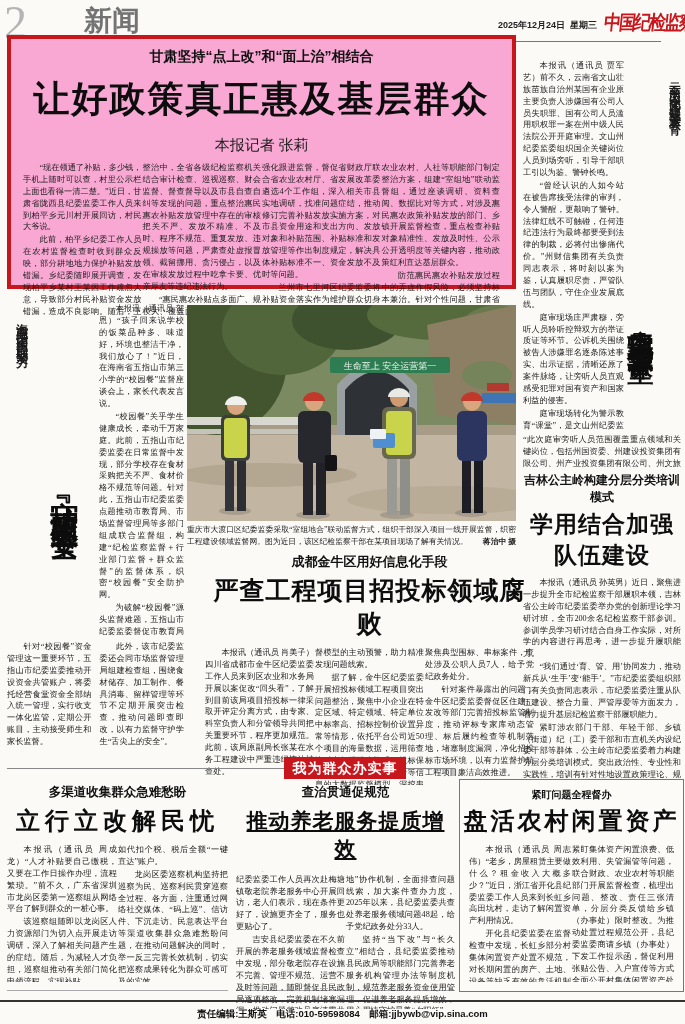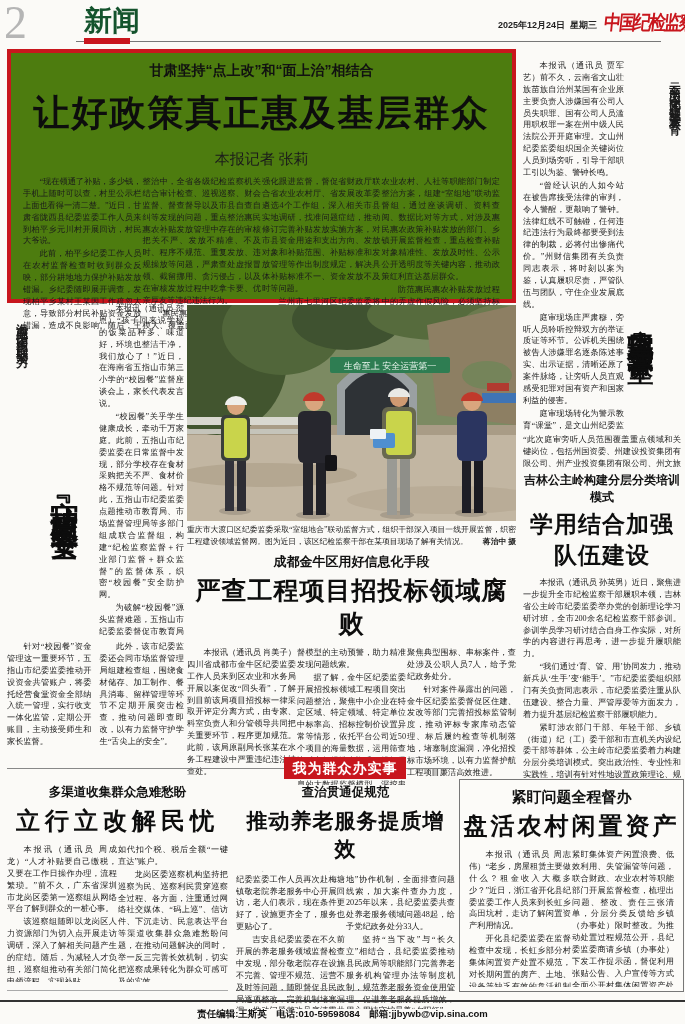--- a/index.html
+++ b/index.html
@@ -15,29 +15,29 @@
   .vert{writing-mode:vertical-rl;text-orientation:upright;}
   .rule{background:#555;height:1px;}
   .clip{overflow:hidden;}
 </style>
 </head>
 <body>
 
 <div id="paper">
 
   <div class="abs" style="left:4px;top:0px;font:300 46px/1 'Liberation Serif',serif;color:#b5b5b5;">2</div>
-  <div class="abs" style="left:84px;top:4px;font:900 28px/1.2 'Liberation Sans',sans-serif;color:#14532d;">新闻</div>
+  <div class="abs" style="left:84px;top:4px;font:900 28px/1.2 'Liberation Sans',sans-serif;color:#737373;">新闻</div>
   <div class="abs rule" style="left:76px;top:41px;width:585px;background:#777;"></div>
   <div class="abs" style="left:84px;top:38px;width:46px;height:6px;background:#c8161d;"></div>
   <div class="abs" style="left:498px;top:21px;font:bold 9px/1 'Liberation Sans',sans-serif;color:#222;">
     <span>2025年12月24日</span>&nbsp;&nbsp;<span>星期三</span>
   </div>
   <div class="abs" style="left:604px;top:12px;width:80px;font:900 17px/1.3 'Liberation Serif',serif;color:#c8161d;transform:skewX(-6deg) scaleY(1.15);letter-spacing:-2px;white-space:nowrap;">中国纪检监察报</div>
 
-  <div class="abs" style="left:7px;top:49px;width:501px;height:246px;border:4px solid #c8161d;background:#4d7c0f;">
+  <div class="abs" style="left:7px;top:35px;width:501px;height:246px;border:4px solid #c8161d;background:#f9a8d4;">
     <div class="kicker" style="margin-top:9px;font-size:14px;">甘肃坚持“点上改”和“面上治”相结合</div>
     <div class="hl" style="margin-top:9px;font-size:36px;letter-spacing:2px;">让好政策真正惠及基层群众</div>
     <div style="text-align:center;font-size:15px;margin-top:12px;">本报记者 张莉</div>
     <div class="cols" style="margin:7px 12px 0 12px;height:155px;">
       <div class="col">
         <p class="bp">“现在领通了补贴，多少钱，手机上随时可以查，村里公示栏上面也看得一清二楚。”近日，甘肃省陇西县纪委监委工作人员来到柏平乡元川村开展回访，村民大爷说。</p>
         <p class="bp">此前，柏平乡纪委工作人员在农村监督检查时收到群众反映，部分耕地地力保护补贴发放错漏。乡纪委随即展开调查，发现柏平乡某村王某因工作疏忽大意，导致部分村民补贴资金发放错漏，造成不良影响。随后，王某等相关人员受到严肃处理，补贴资金重新发放完毕。</p>
 
       </div>
       <div class="col">
@@ -138,21 +138,21 @@
         <circle cx="285" cy="97" r="9" fill="#d9a57e"></circle>
         <path d="M274 96 a11 9 0 0 1 22 0 Z" fill="#c0392b"></path>
       </g>
     </svg>
   </div>
   <div class="abs clip" style="left:187px;top:524px;width:329px;height:26px;font:7.8px/1.6 'Liberation Serif',serif;text-align:justify;">
     <span>重庆市大渡口区纪委监委采取“室组地合”联动监督方式，组织干部深入项目一线开展监督，织密工程建设领域监督网。图为近日，该区纪检监察干部在某项目现场了解有关情况。</span>
     <b style="float:right;">蒋治中 摄</b>
   </div>
 
-  <div class="abs" style="left:187px;top:553px;width:329px;height:204px;">
+  <div class="abs" style="left:205px;top:553px;width:329px;height:204px;">
     <div class="kicker" style="font-size:13px;">成都金牛区用好信息化手段</div>
     <div class="hl" style="font-size:25px;margin-top:3px;letter-spacing:1px;">严查工程项目招投标领域腐败</div>
     <div class="cols" style="margin-top:7px;height:138px;">
       <div class="col">
         <p class="bp">本报讯（通讯员 肖美子）四川省成都市金牛区纪委监委工作人员来到区农业和水务局开展以案促改“回头看”，了解到目前该局项目招投标一律采取开评定分离方式，由专家、科室负责人和分管领导共同把关重要环节，程序更加规范。此前，该局原副局长张某在水务工程建设中严重违纪违法被查处。</p>
 
       </div>
       <div class="col">
         <p class="bp" style="text-indent:0;">督模型的主动预警，助力精准发现问题线索。</p>
         <p class="bp">据了解，金牛区纪委监委开展招投标领域工程项目突出问题整治，聚焦中小企业在特定区域、特定领域、特定单位中标率高、招标控制价设置异常等情形，依托平台公司近50个项目的海量数据，运用筛查比对中标候选人资质、投标保证金流水、评标专家打分等信息的大数据监督模型，深挖串通投标、围标串标等问题线索。</p>
@@ -203,35 +203,35 @@
       </div>
       <div class="col">
         <p class="bp" style="text-indent:0;">如代扣个税、税后全额“一键直达”账户。</p>
         <p class="bp">龙岗区委巡察机构坚持把巡察为民、巡察利民贯穿巡察全过程、各方面，注重通过网络社交媒体、“码上巡”、信访件、下沉走访、民意表达平台等渠道收集群众急难愁盼问题，在推动问题解决的同时，举一反三完善长效机制，切实把巡察成果转化为群众可感可及的实效。</p>
       </div>
     </div>
   </div>
 
   <div class="abs" style="left:236px;top:784px;width:219px;height:206px;border-bottom:1px solid #aaa;">
     <div class="kicker" style="font-size:12.5px;">查治贯通促规范</div>
-    <div class="hl" style="font-size:21px;margin-top:6px;letter-spacing:1px;">推动养老服务提质增效</div>
+    <div class="hl" style="font-size:21px;margin-top:6px;letter-spacing:1px;text-decoration:underline;">推动养老服务提质增效</div>
     <div class="cols" style="margin-top:8px;height:138px;align-items:center;">
       <div class="col">
         <p class="bp">本报讯（通讯员 张宏星 朱基斌）近日，江西省吉安县纪委监委工作人员再次赴梅塘镇敬老院养老服务中心开展回访，老人们表示，现在条件更好了，设施更齐全了，服务也更贴心了。</p>
         <p class="bp">吉安县纪委监委在不久前开展的养老服务领域监督检查中发现，部分敬老院存在设施不完善、管理不规范、运营不及时等问题，随即督促县民政局逐项整改，完善机制堵塞漏洞，推动问题整改见底清零共40余</p>
       </div>
       <div class="col">
         <p class="bp" style="text-indent:0;">个。同时，精准运用“室组地”协作机制，全面排查问题线索，加大案件查办力度，2025年以来，县纪委监委共查处养老服务领域问题48起，给予党纪政务处分33人。</p>
         <p class="bp">坚持“当下改”与“长久立”相结合，县纪委监委推动县民政局等职能部门完善养老服务机构管理办法等制度机制，规范养老服务资金使用管理，促进养老服务提质增效，用心用情守护最美“夕阳红”。</p>
       </div>
     </div>
   </div>
 
   <div class="abs" style="left:459px;top:779px;width:223px;height:211px;border:1px solid #777;background:#fcfbf8;padding:0;">
-    <div class="kicker" style="font-size:15px;margin-top:8px;">紧盯问题全程督办</div>
+    <div class="kicker" style="font-size:10px;margin-top:8px;">紧盯问题全程督办</div>
     <div class="hl" style="font-size:24px;margin-top:3px;letter-spacing:3px;">盘活农村闲置资产</div>
     <div class="cols" style="margin:7px 9px 0 9px;height:138px;">
       <div class="col">
         <p class="bp">本报讯（通讯员 周志伟）“老乡，房屋租赁主要做什么？租金收入大概多少？”近日，浙江省开化县纪委监委工作人员来到长虹乡高田坑村，走访了解闲置资产利用情况。</p>
         <p class="bp">开化县纪委监委在监督检查中发现，长虹乡部分村集体闲置资产处置不规范，对长期闲置的房产、土地、设备等缺乏有效的盘活机制和处置程序，导致资产资源浪费。县纪委监委压实相关职能部门责任，通过实地走访、查阅台账等方式，梳理形成问题清单并督促长虹乡党委、政府，开展限期整改督办。在县纪委监委的监督推动下，如今的长虹乡部分闲置房变成了精品民宿，带动了当地劳动力就业。</p>
 
       </div>
       <div class="col">
         <p class="bp" style="text-indent:0;">紧盯集体资产闲置浪费、低效利用、失管漏管等问题，联合财政、农业农村等职能部门开展监督检查，梳理出问题、整改、责任三张清单，分层分类反馈给乡镇（办事处）限时整改。为推动处置过程规范公开，县纪委监委商请乡镇（办事处）下发工作提示函，督促利用张贴公告、入户宣传等方式全面公开村集体闲置资产处置情况。同时，对处置过程中优亲厚友、截留私分、贪污侵占等问题，广泛接受群众监督。</p>
 

